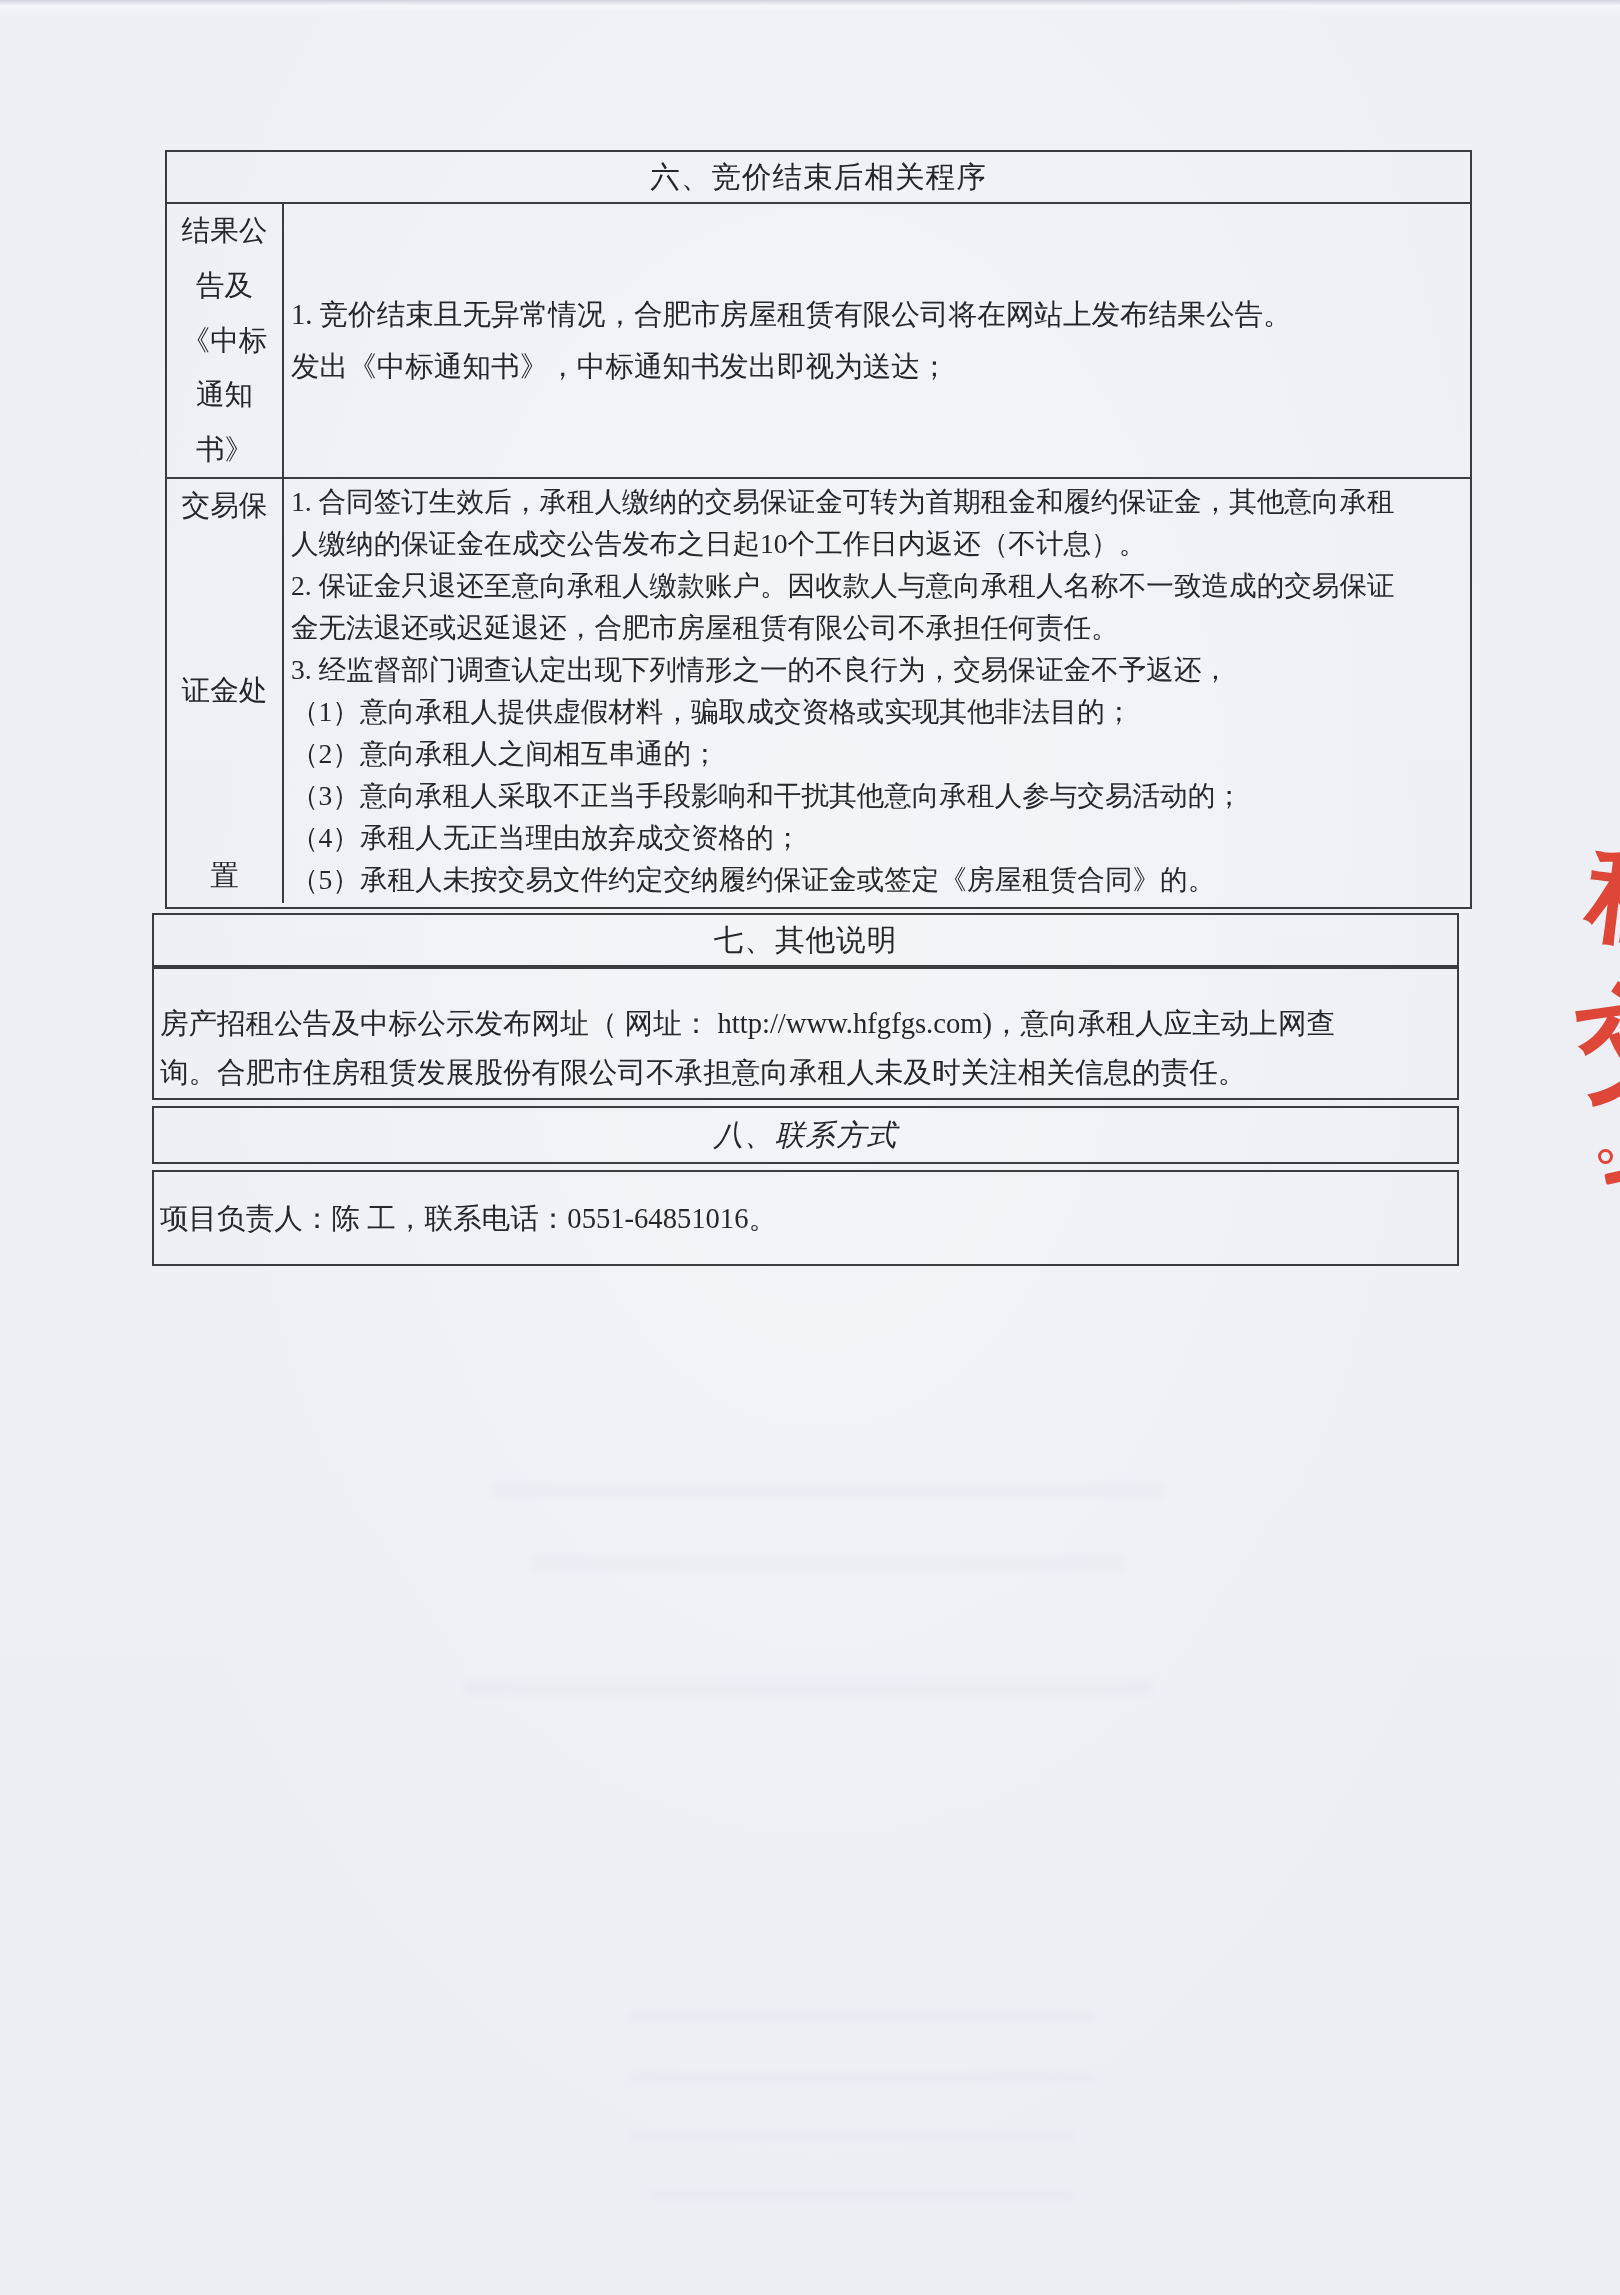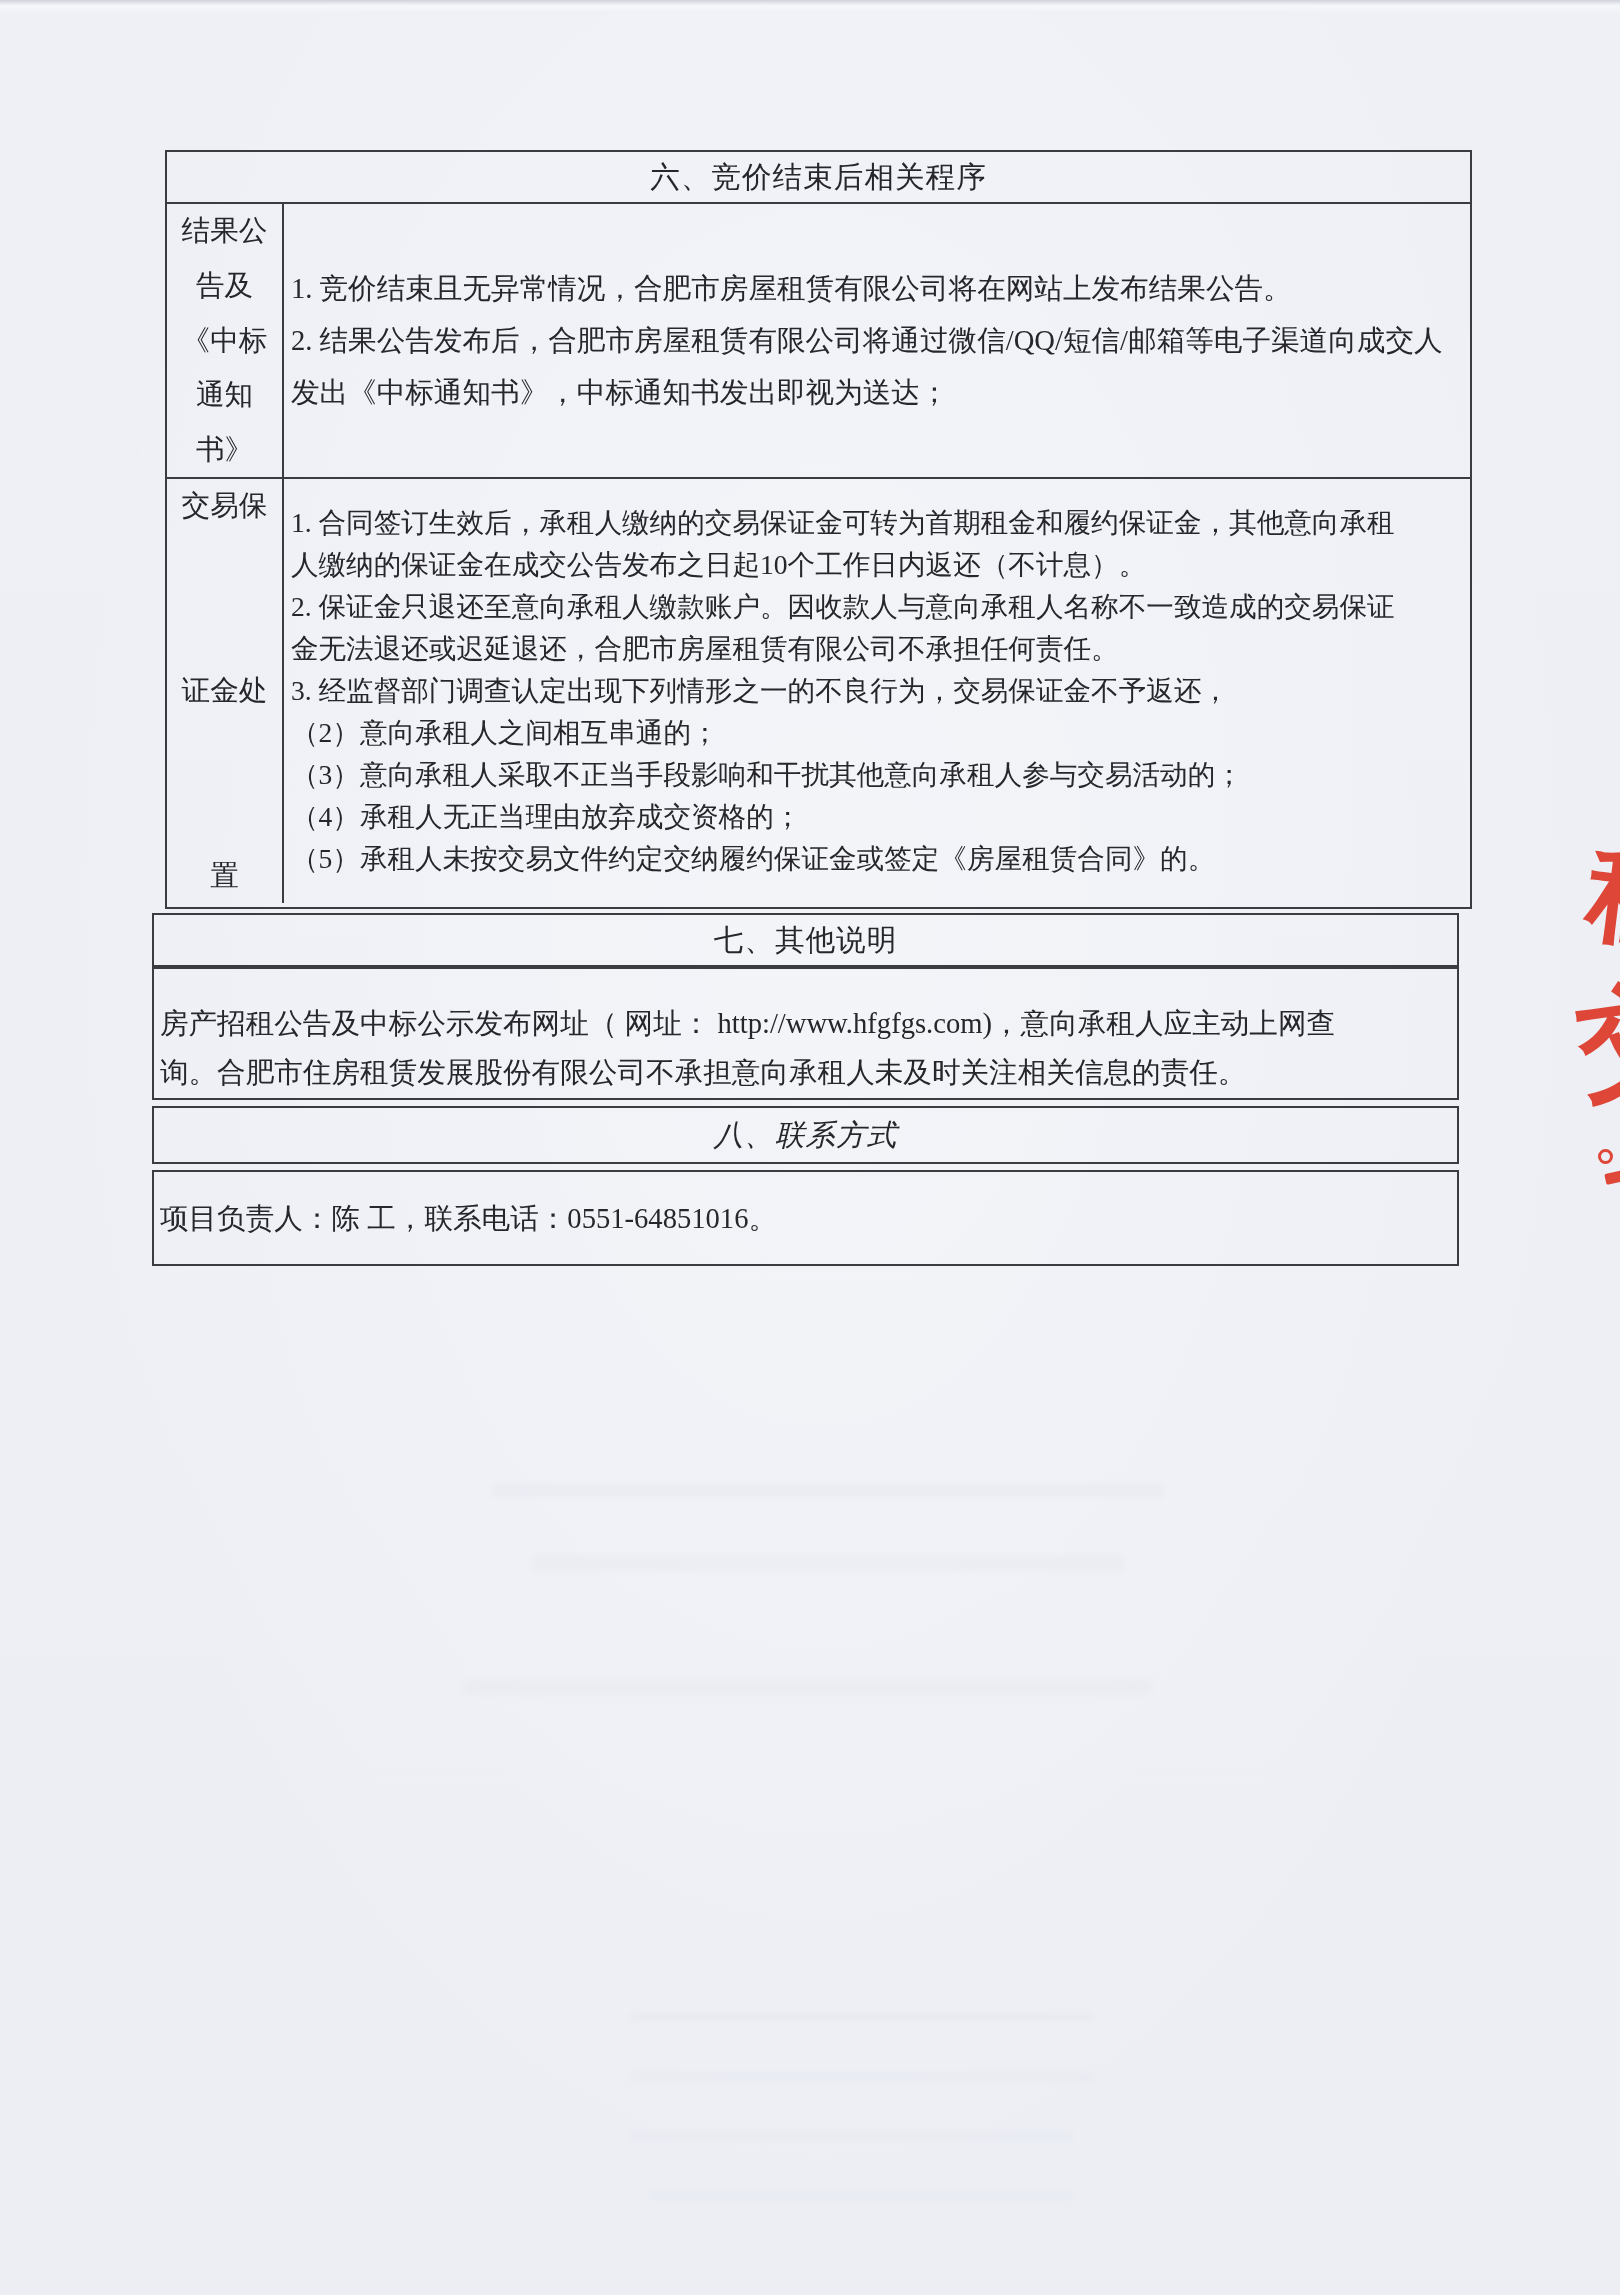--- a/index.html
+++ b/index.html
@@ -100,35 +100,35 @@
 
     <div class="cell lbl r1c">
         <div class="line">结果公</div>
         <div class="line">告及</div>
         <div class="line">《中标</div>
         <div class="line">通知</div>
         <div class="line">书》</div>
       </div>
     <div class="cell cnt cnt1 r1c">
         <div class="line">1. 竞价结束且无异常情况，合肥市房屋租赁有限公司将在网站上发布结果公告。</div>
-        <div class="line">2. 结果公告发布后，合肥市房屋租赁有限公司将通过微信/QQ/短信/邮箱等电子渠道向成交人</div>
         <div class="line">发出《中标通知书》，中标通知书发出即视为送达；</div>
       </div>
 
     <div class="cell lbl">
         <div class="line">交易保</div>
         <div class="line">证金处</div>
         <div class="line">置</div>
       </div>
     <div class="cell cnt cnt2">
         <div class="line">1. 合同签订生效后，承租人缴纳的交易保证金可转为首期租金和履约保证金，其他意向承租</div>
         <div class="line">人缴纳的保证金在成交公告发布之日起10个工作日内返还（不计息）。</div>
         <div class="line">2. 保证金只退还至意向承租人缴款账户。因收款人与意向承租人名称不一致造成的交易保证</div>
         <div class="line">金无法退还或迟延退还，合肥市房屋租赁有限公司不承担任何责任。</div>
         <div class="line">3. 经监督部门调查认定出现下列情形之一的不良行为，交易保证金不予返还，</div>
+        <div class="line">（1）意向承租人提供虚假材料，骗取成交资格或实现其他非法目的；</div>
         <div class="line">（2）意向承租人之间相互串通的；</div>
         <div class="line">（3）意向承租人采取不正当手段影响和干扰其他意向承租人参与交易活动的；</div>
         <div class="line">（4）承租人无正当理由放弃成交资格的；</div>
         <div class="line">（5）承租人未按交易文件约定交纳履约保证金或签定《房屋租赁合同》的。</div>
       </div>
   </div>
 
   <div class="band bandB band-title">七、其他说明</div>
   <div class="band bandC">
       <div class="line">房产招租公告及中标公示发布网址（ 网址： http://www.hfgfgs.com)，意向承租人应主动上网查</div>

